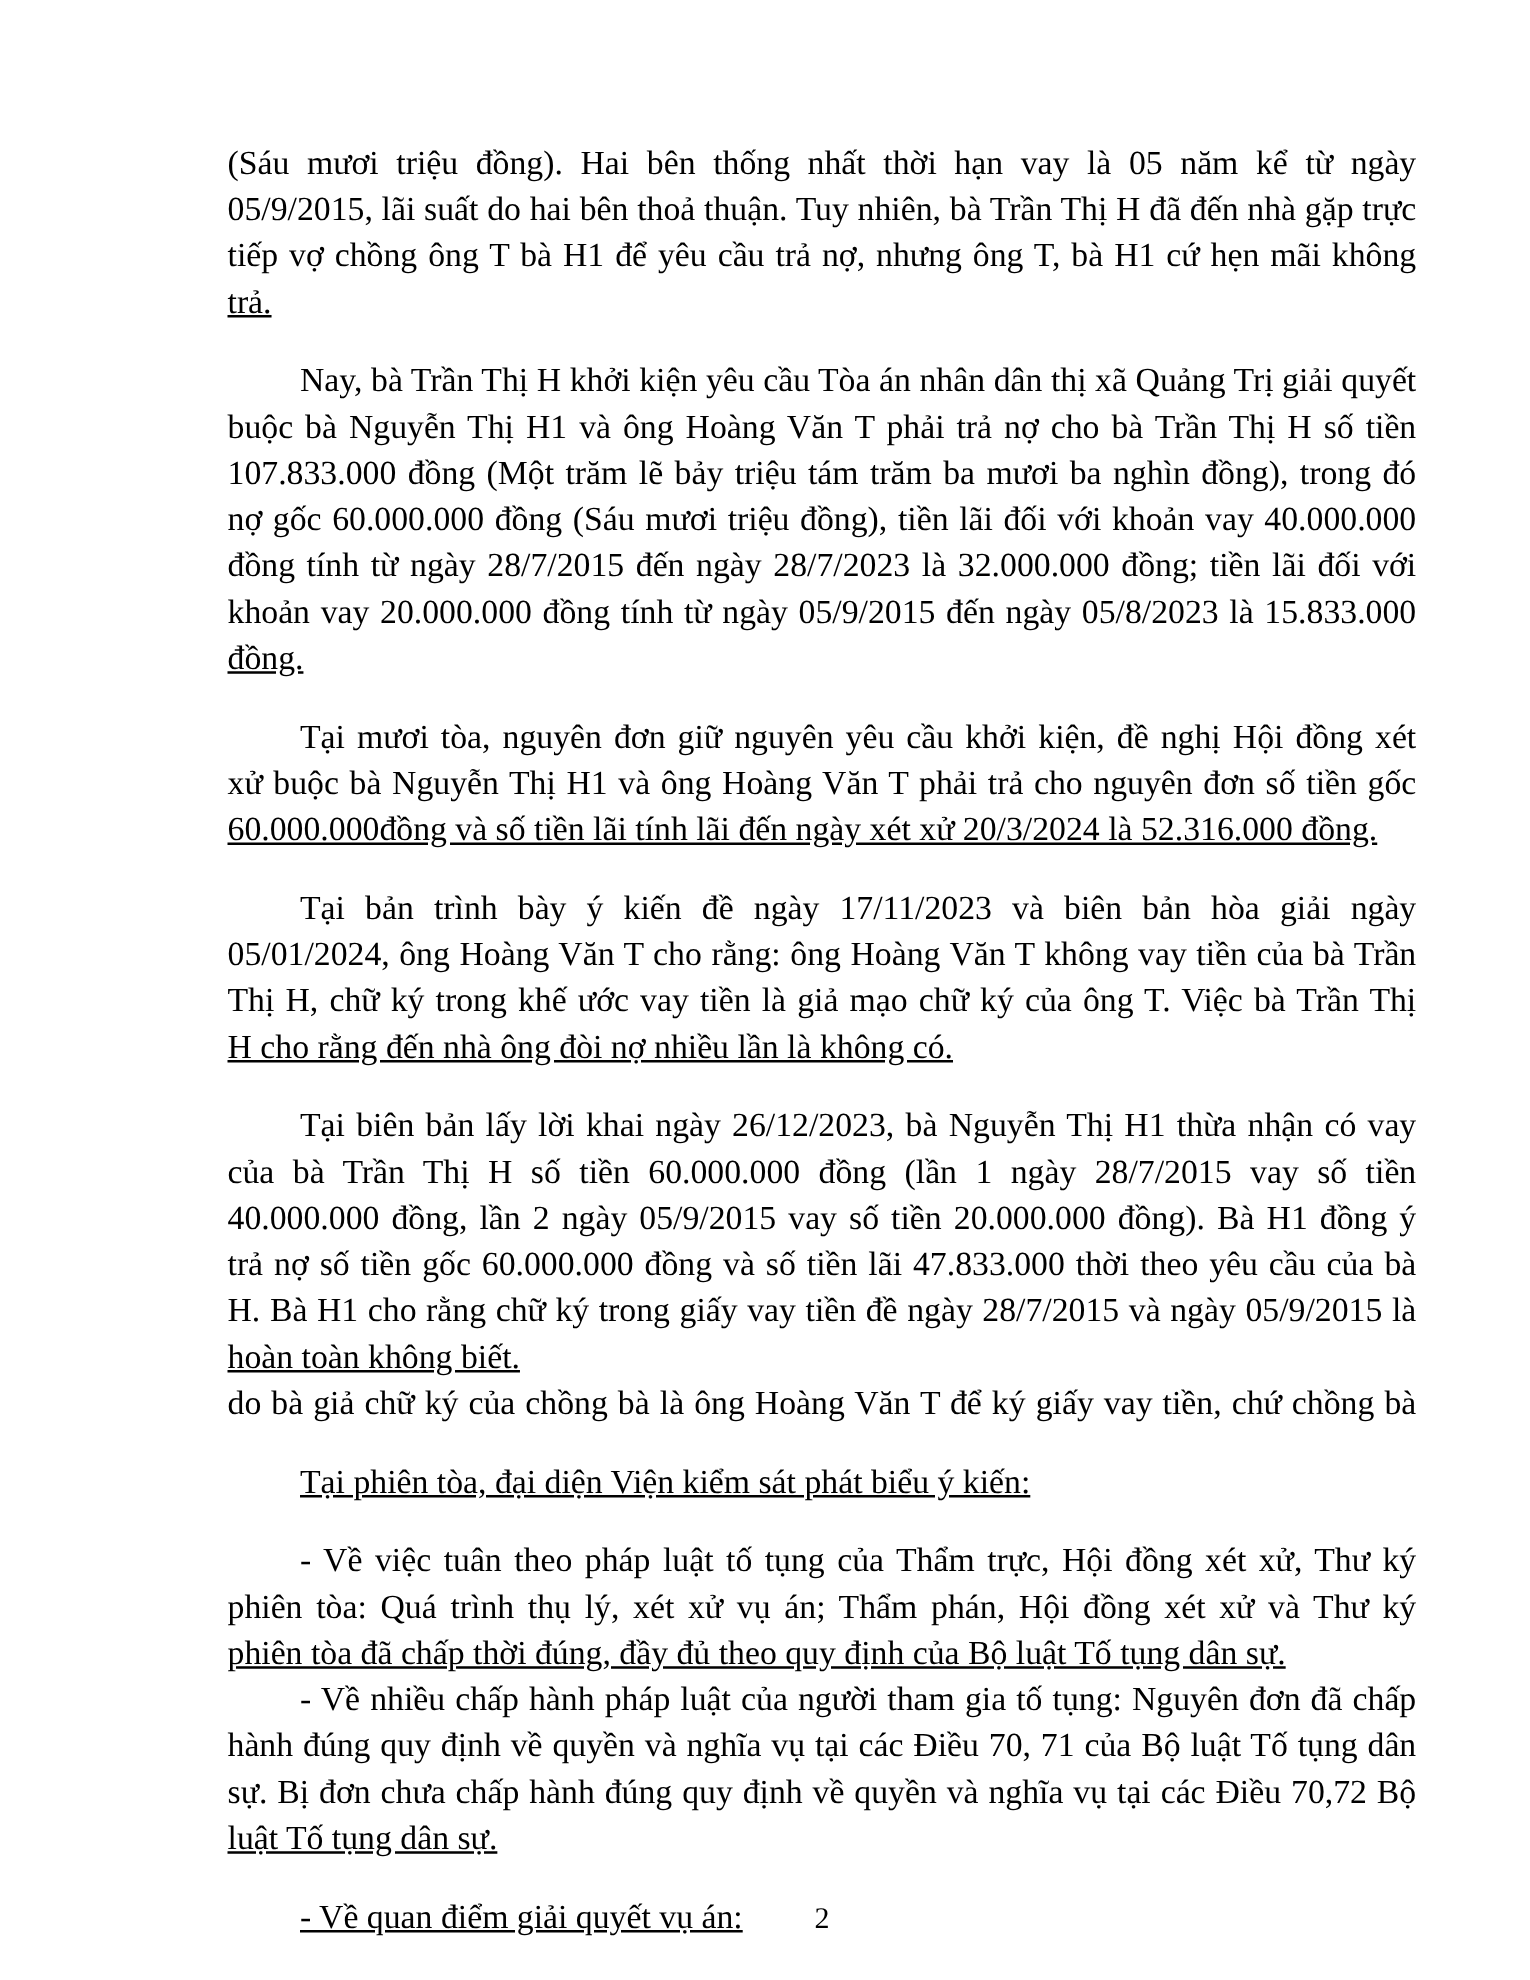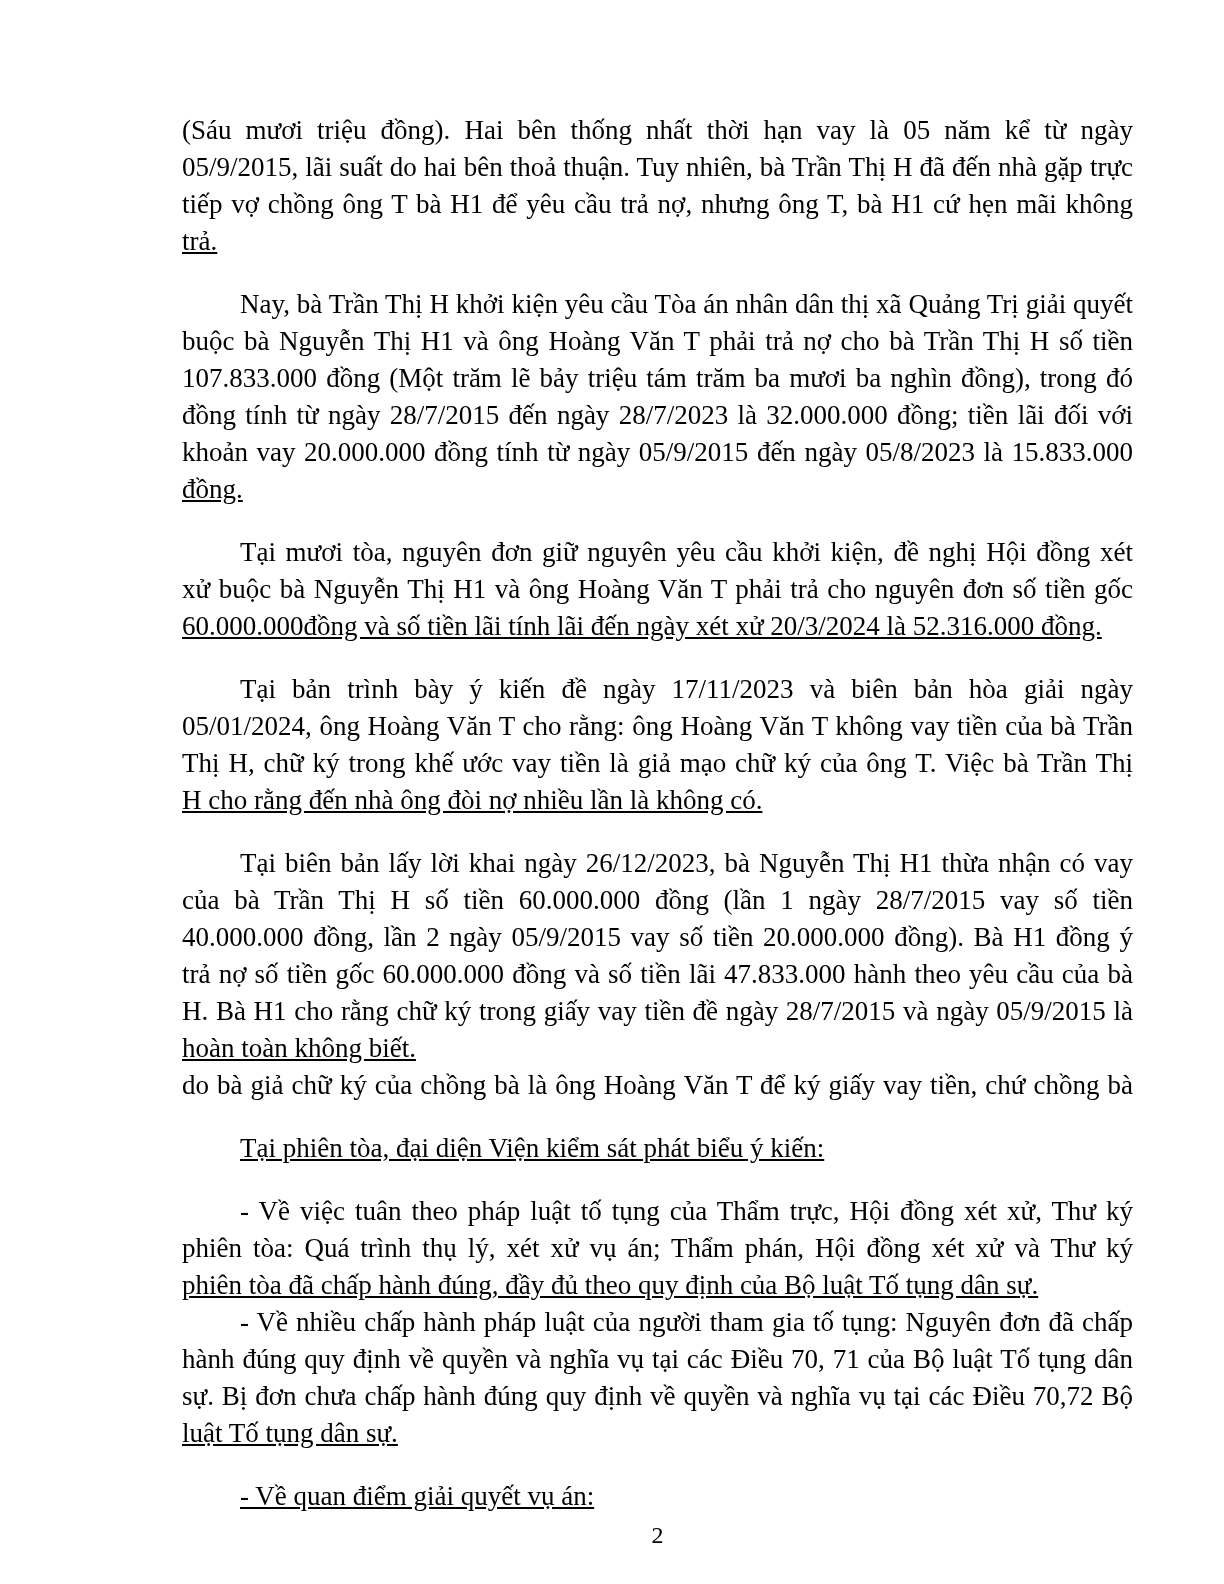--- a/index.html
+++ b/index.html
@@ -52,51 +52,52 @@
       <div class="para">
         <div class="line">(Sáu mươi triệu đồng). Hai bên thống nhất thời hạn vay là 05 năm kể từ ngày</div>
         <div class="line">05/9/2015, lãi suất do hai bên thoả thuận. Tuy nhiên, bà Trần Thị H đã đến nhà gặp trực</div>
         <div class="line">tiếp vợ chồng ông T bà H1 để yêu cầu trả nợ, nhưng ông T, bà H1 cứ hẹn mãi không</div>
         <div class="line last">trả.</div>
       </div>
       <div class="para spaced">
         <div class="line indent">Nay, bà Trần Thị H khởi kiện yêu cầu Tòa án nhân dân thị xã Quảng Trị giải quyết</div>
         <div class="line">buộc bà Nguyễn Thị H1 và ông Hoàng Văn T phải trả nợ cho bà Trần Thị H số tiền</div>
         <div class="line">107.833.000 đồng (Một trăm lẽ bảy triệu tám trăm ba mươi ba nghìn đồng), trong đó</div>
+        <div class="line">nợ gốc 60.000.000 đồng (Sáu mươi triệu đồng), tiền lãi đối với khoản vay 40.000.000</div>
         <div class="line">đồng tính từ ngày 28/7/2015 đến ngày 28/7/2023 là 32.000.000 đồng; tiền lãi đối với</div>
         <div class="line">khoản vay 20.000.000 đồng tính từ ngày 05/9/2015 đến ngày 05/8/2023 là 15.833.000</div>
         <div class="line last">đồng.</div>
       </div>
       <div class="para spaced">
         <div class="line indent">Tại mươi tòa, nguyên đơn giữ nguyên yêu cầu khởi kiện, đề nghị Hội đồng xét</div>
         <div class="line">xử buộc bà Nguyễn Thị H1 và ông Hoàng Văn T phải trả cho nguyên đơn số tiền gốc</div>
         <div class="line last">60.000.000đồng và số tiền lãi tính lãi đến ngày xét xử 20/3/2024 là 52.316.000 đồng.</div>
       </div>
       <div class="para spaced">
         <div class="line indent">Tại bản trình bày ý kiến đề ngày 17/11/2023 và biên bản hòa giải ngày</div>
         <div class="line">05/01/2024, ông Hoàng Văn T cho rằng: ông Hoàng Văn T không vay tiền của bà Trần</div>
         <div class="line">Thị H, chữ ký trong khế ước vay tiền là giả mạo chữ ký của ông T. Việc bà Trần Thị</div>
         <div class="line last">H cho rằng đến nhà ông đòi nợ nhiều lần là không có.</div>
       </div>
       <div class="para spaced">
         <div class="line indent">Tại biên bản lấy lời khai ngày 26/12/2023, bà Nguyễn Thị H1 thừa nhận có vay</div>
         <div class="line">của bà Trần Thị H số tiền 60.000.000 đồng (lần 1 ngày 28/7/2015 vay số tiền</div>
         <div class="line">40.000.000 đồng, lần 2 ngày 05/9/2015 vay số tiền 20.000.000 đồng). Bà H1 đồng ý</div>
-        <div class="line">trả nợ số tiền gốc 60.000.000 đồng và số tiền lãi 47.833.000 hành theo yêu cầu của bà</div>
+        <div class="line">trả nợ số tiền gốc 60.000.000 đồng và số tiền lãi 47.833.000 thời theo yêu cầu của bà</div>
         <div class="line">H. Bà H1 cho rằng chữ ký trong giấy vay tiền đề ngày 28/7/2015 và ngày 05/9/2015 là</div>
         <div class="line last">hoàn toàn không biết.</div>
         <div class="line">do bà giả chữ ký của chồng bà là ông Hoàng Văn T để ký giấy vay tiền, chứ chồng bà</div>
       </div>
       <div class="para spaced">
         <div class="line indent last">Tại phiên tòa, đại diện Viện kiểm sát phát biểu ý kiến:</div>
       </div>
       <div class="para spaced">
         <div class="line indent">- Về việc tuân theo pháp luật tố tụng của Thẩm trực, Hội đồng xét xử, Thư ký</div>
         <div class="line">phiên tòa: Quá trình thụ lý, xét xử vụ án; Thẩm phán, Hội đồng xét xử và Thư ký</div>
-        <div class="line last">phiên tòa đã chấp hành đúng, đầy đủ theo quy định của Bộ luật Tố tụng dân sự.</div>
+        <div class="line last">phiên tòa đã chấp thời đúng, đầy đủ theo quy định của Bộ luật Tố tụng dân sự.</div>
       </div>
       <div class="para">
         <div class="line indent">- Về nhiều chấp hành pháp luật của người tham gia tố tụng: Nguyên đơn đã chấp</div>
         <div class="line">hành đúng quy định về quyền và nghĩa vụ tại các Điều 70, 71 của Bộ luật Tố tụng dân</div>
         <div class="line">sự. Bị đơn chưa chấp hành đúng quy định về quyền và nghĩa vụ tại các Điều 70,72 Bộ</div>
         <div class="line last">luật Tố tụng dân sự.</div>
       </div>
       <div class="para spaced">
         <div class="line indent last">- Về quan điểm giải quyết vụ án:</div>
       </div>

